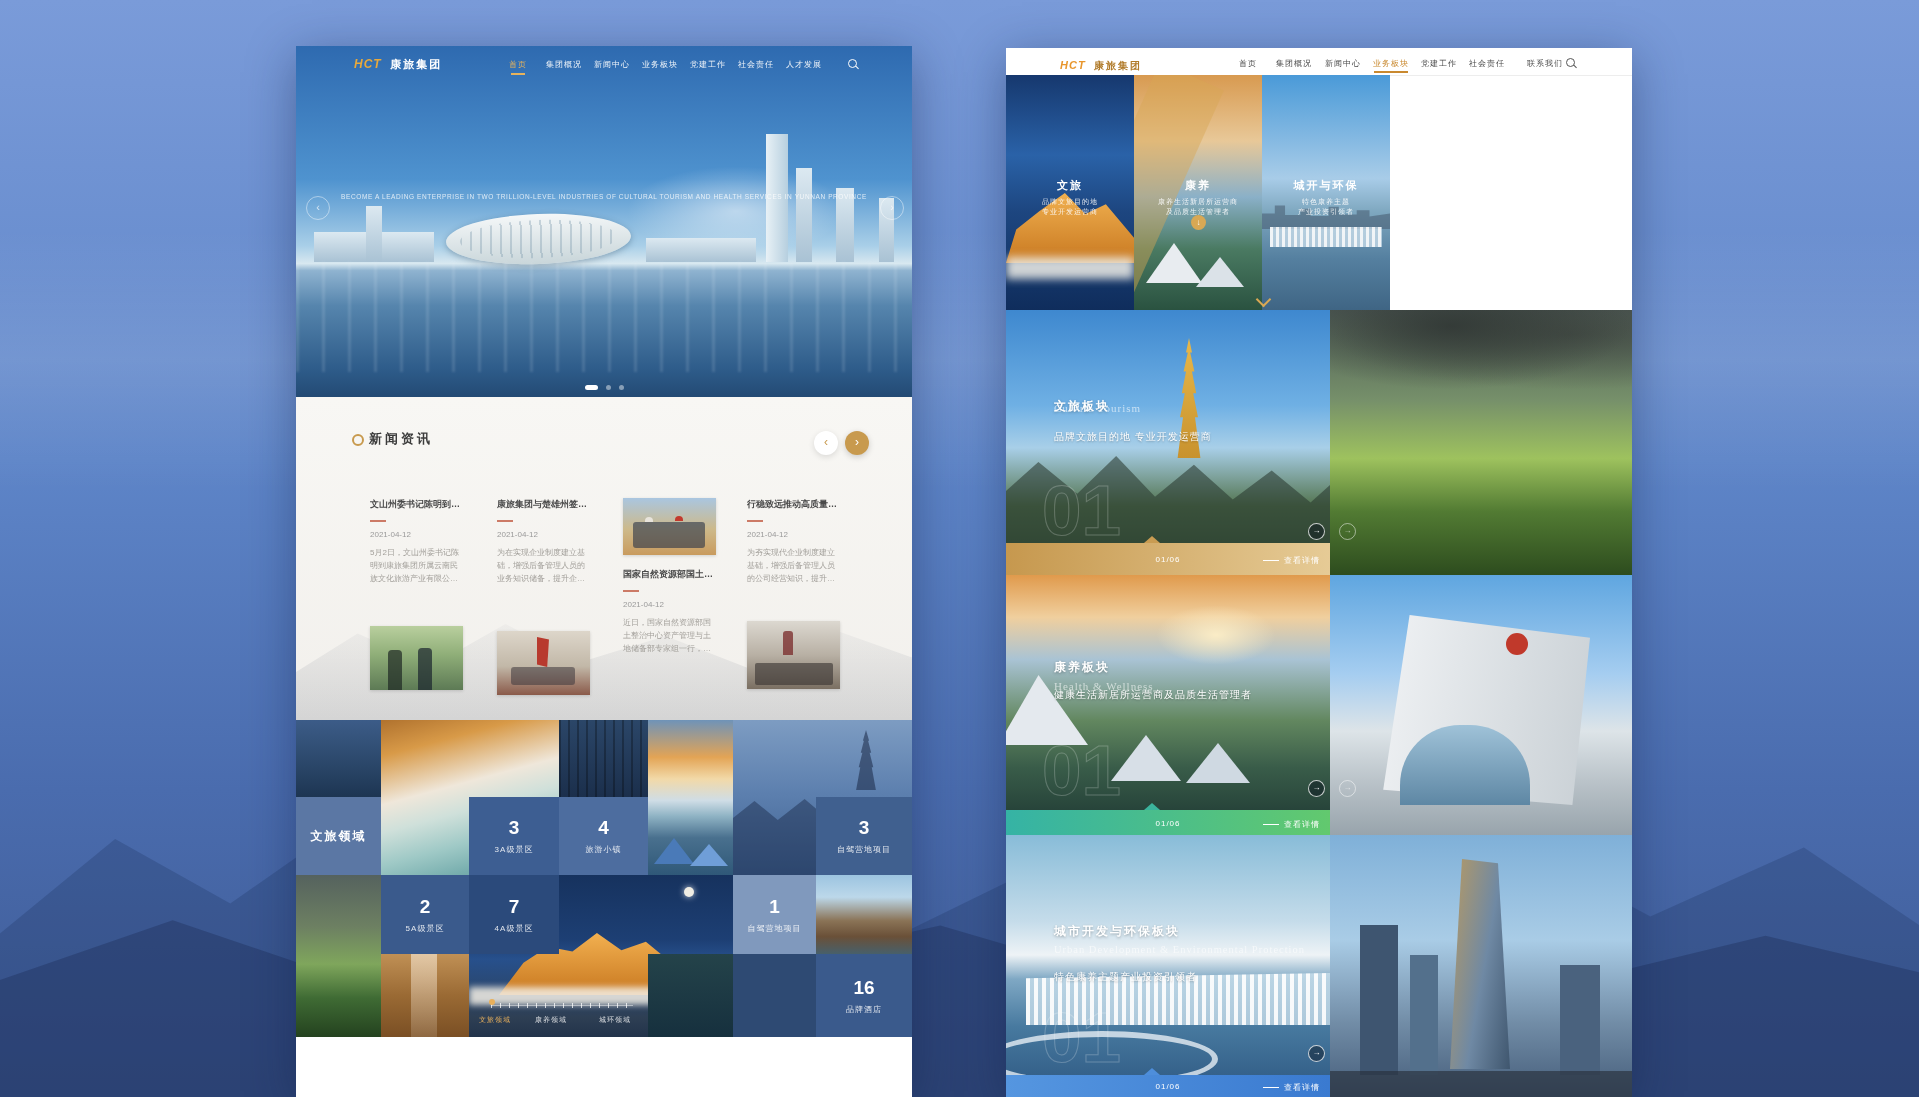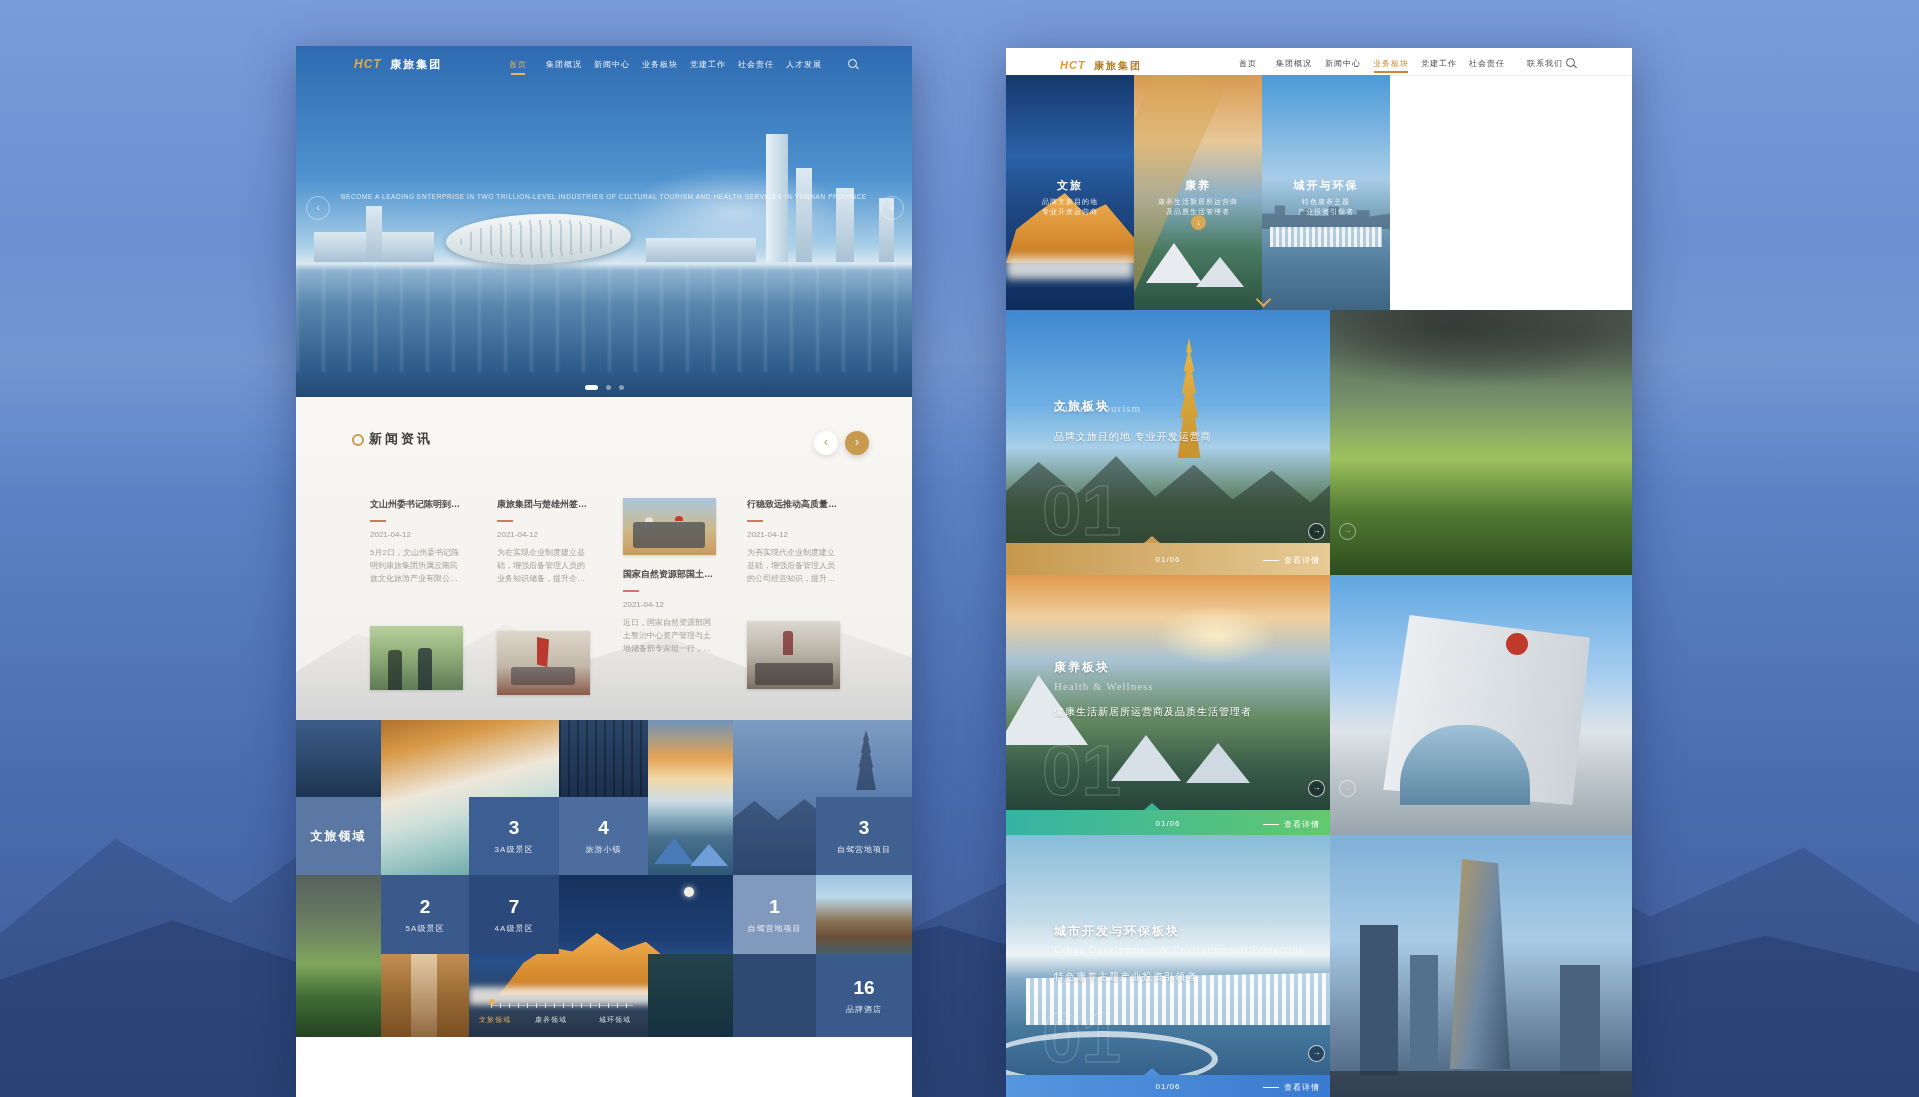--- a/index.html
+++ b/index.html
@@ -308,21 +308,21 @@
     <span class="more" style="top:12px;"><span>查看详情</span></span>
   </div>
 
   <div class="sec-img" style="left:0;top:527px;width:324px;height:235px;background:linear-gradient(180deg,#e09a4c 0%,#f0cf9e 18%,#a9c3d4 36%,#62875f 62%,#395c49 82%,#27443a 100%);">
     <span class="abs" style="left:150px;top:30px;width:120px;height:60px;background:radial-gradient(ellipse,rgba(255,240,200,.9),rgba(255,240,200,0) 70%);"></span>
     <span class="abs" style="left:-8px;top:100px;width:90px;height:70px;background:#e4e9ee;clip-path:polygon(45% 0,0 100%,100% 100%);"></span>
     <span class="abs" style="left:105px;top:160px;width:70px;height:46px;background:#d7dfe7;clip-path:polygon(50% 0,0 100%,100% 100%);"></span>
     <span class="abs" style="left:180px;top:168px;width:64px;height:40px;background:#cfd9e2;clip-path:polygon(50% 0,0 100%,100% 100%);"></span>
     <div class="sec-title" style="top:84px;">康养板块</div>
     <div class="sec-en" style="top:105px;">Health &amp; Wellness</div>
-    <div class="sec-tag" style="top:130px;">健康生活新居所运营商及品质生活管理者</div>
+    <div class="sec-tag" style="top:113px;">健康生活新居所运营商及品质生活管理者</div>
     <div class="ghost" style="top:155px;">01</div>
     <span class="mini-circ fill" style="left:302px;top:205px;">→</span>
   </div>
   <div class="sec-img" style="left:324px;top:527px;width:302px;height:260px;background:linear-gradient(180deg,#5fa6e0 0%,#a5cdf0 38%,#dde4e8 60%,#b9c2c8 80%,#98a4ac 100%);">
     <span class="abs" style="left:40px;top:40px;width:220px;height:190px;background:linear-gradient(100deg,#f2f4f6,#c9d0d5);clip-path:polygon(18% 0,100% 12%,92% 100%,6% 92%);"></span>
     <span class="abs" style="left:70px;top:150px;width:130px;height:80px;border-radius:60px 60px 0 0;background:linear-gradient(180deg,#9fc2d8,#5e87a4);"></span>
     <span class="abs" style="left:176px;top:58px;width:22px;height:22px;border-radius:50%;background:#c0392b;"></span>
     <span class="mini-circ line" style="left:9px;top:205px;">→</span>
   </div>
   <div class="bar" style="top:762px;height:25px;background:linear-gradient(90deg,#35b3a5,#62c96e);">

